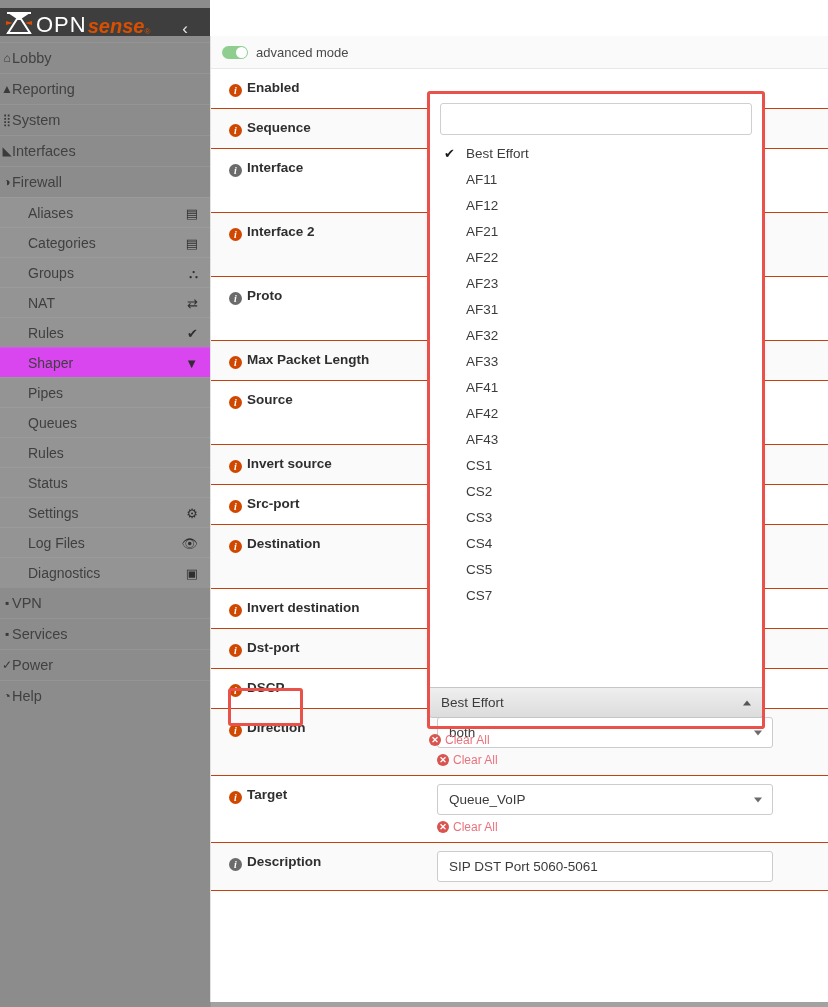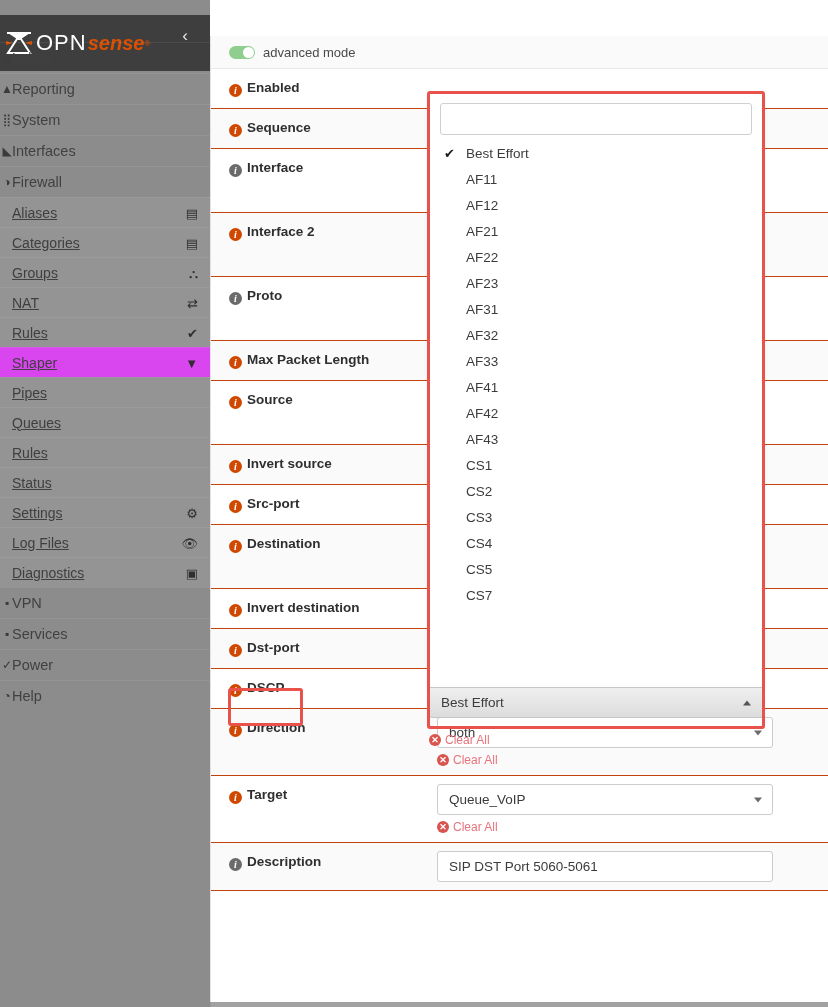--- a/index.html
+++ b/index.html
@@ -11,24 +11,24 @@
   }
   #root { position: relative; width: 828px; height: 1007px; }
 
   
   .sidebar {
     position: absolute; left: 0; top: 0;
     width: 210px; height: 1007px;
     background: #8c8c8c;
   }
   .brandbar {
-    position: absolute; left: 0; top: 15px;
-    width: 210px; height: 56px;
+    position: absolute; left: 0; top: 8px;
+    width: 210px; height: 28px;
     background: #3e3e3e;
-    display: flex; align-items: center;
+    display: flex; align-items: flex-end;
   }
   .logo-mark {
     width: 30px; height: 26px; margin-left: 4px;
     position: relative; flex: none;
   }
   .logo-mark svg { display: block; }
   .logo-word {
     color: #ffffff; font-size: 22px; letter-spacing: 1px;
     font-weight: 400; line-height: 1; margin-left: 2px;
   }
@@ -50,40 +50,40 @@
     height: 31px; display: flex; align-items: center;
     color: #414141; font-size: 14.5px;
     border-top: 1px solid rgba(255,255,255,0.07);
     cursor: pointer;
   }
   .nav-item .nicon {
     position: absolute; left: -4px; width: 22px; text-align: center;
     font-size: 12px; color: #3a3a3a; overflow: hidden;
   }
   .nav-item .nlabel { margin-left: 12px; }
-  .nav-item.sub { background: #949494; height: 30px; text-decoration: underline; }
+  .nav-item.sub { padding-left: 16px; background: #949494; height: 30px; }
   .nav-item.sub .nlabel { margin-left: 12px; font-size: 14px; color:#3f3f3f;}
   .nav-item .right-icon {
     position: absolute; right: 12px; top: 50%;
     transform: translateY(-50%);
     font-size: 13px; color: #2f2f2f; line-height: 1;
   }
   .nav-item.group-open { background: #d946ef; }
 
   
   .content {
     position: absolute; left: 210px; top: 36px;
     width: 618px; height: 971px;
     background: #ffffff;
     border-left: 1px solid #e2e2e2;
     overflow: hidden;
   }
   .adv-row {
     height: 33px; display: flex; align-items: center;
-    padding-left: 18px; background: #fafafa;
+    padding-left: 11px; background: #fafafa;
     border-bottom: 1px solid #e8e8e8;
   }
   .toggle {
     width: 26px; height: 13px; border-radius: 7px;
     background: #8fce8f; position: relative; flex: none;
     cursor: pointer;
   }
   .toggle::after {
     content:""; position: absolute; right: 1px; top: 1px;
     width: 11px; height: 11px; border-radius: 50%;

